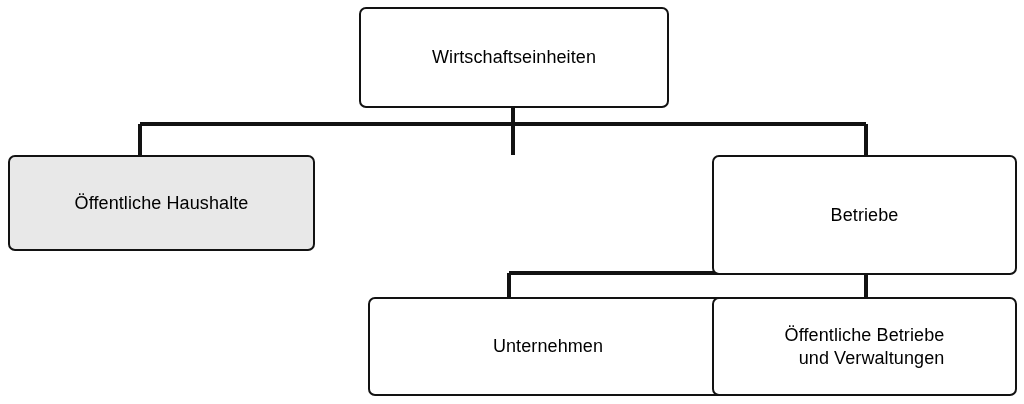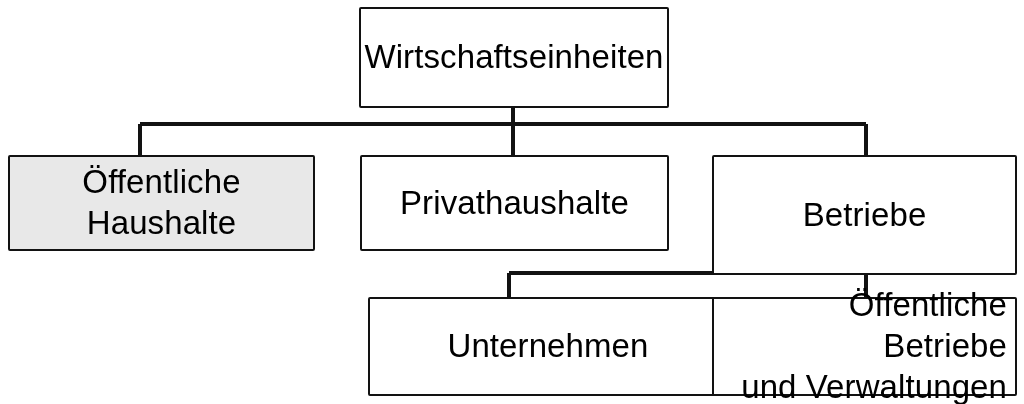--- a/index.html
+++ b/index.html
@@ -22,28 +22,28 @@
     position: absolute;
     left: 0;
     top: 0;
     width: 1024px;
     height: 404px;
   }
   .node {
     position: absolute;
     box-sizing: border-box;
     border: 2px solid #121212;
-    border-radius: 2px;
+    border-radius: 7px;
     background: #ffffff;
     display: flex;
     align-items: center;
     justify-content: center;
     text-align: center;
     color: #000000;
-    font-size: 33px;
+    font-size: 18px;
     line-height: 1.24;
     letter-spacing: 0.1px;
     z-index: 2;
     padding: 0 8px;
   }
   .node.highlight {
     background: #e8e8e8;
   }
   .node-label {
     white-space: pre-line;
@@ -81,23 +81,20 @@
   </svg>
 
   <div class="node" id="node-wirtschaftseinheiten">
     <span class="node-label">Wirtschaftseinheiten</span>
   </div>
 
   <div class="node highlight" id="node-oeffentliche-haushalte">
     <span class="node-label">Öffentliche Haushalte</span>
   </div>
 
-  <div class="node" id="node-privathaushalte">
-    <span class="node-label">Privathaushalte</span>
-  </div>
 
   <div class="node" id="node-betriebe">
     <span class="node-label">Betriebe</span>
   </div>
 
   <div class="node" id="node-unternehmen">
     <span class="node-label">Unternehmen</span>
   </div>
 
   <div class="node" id="node-oeffentliche-betriebe">

